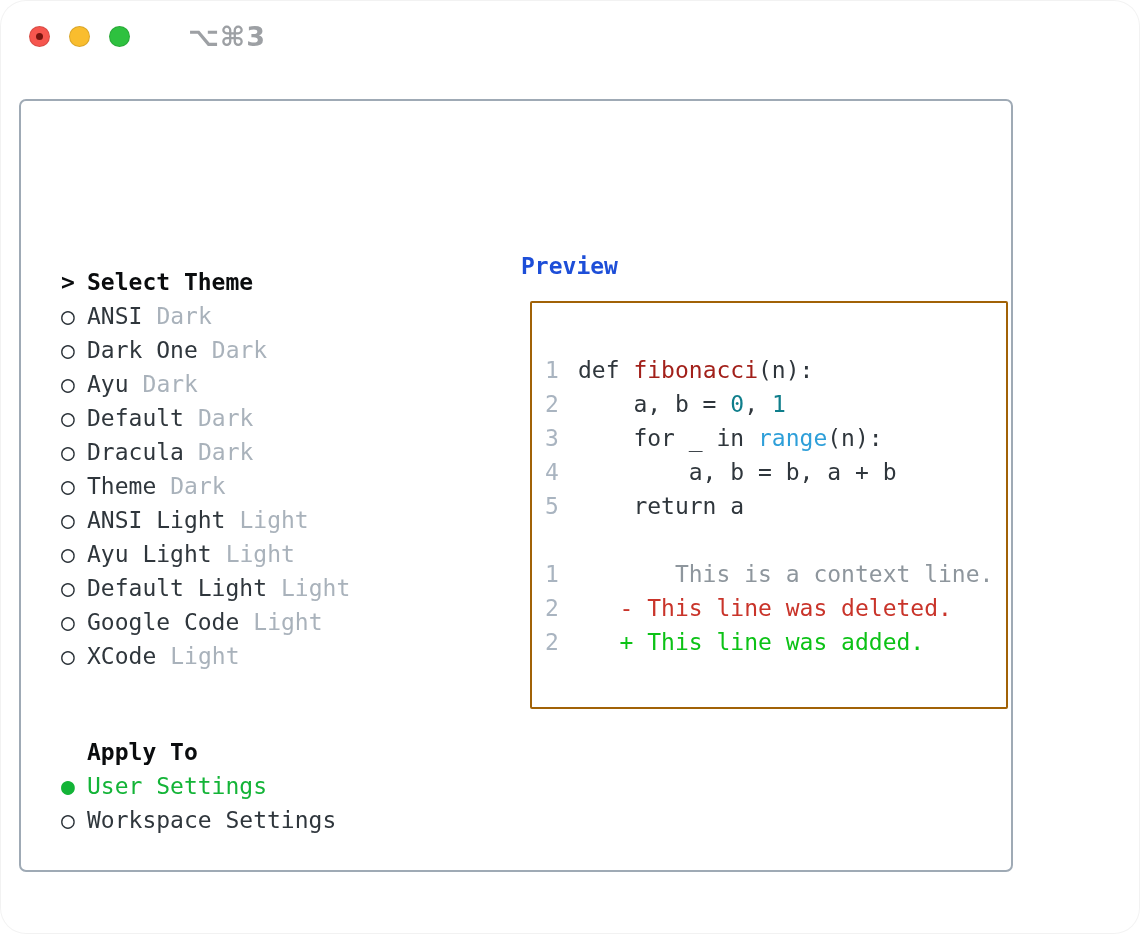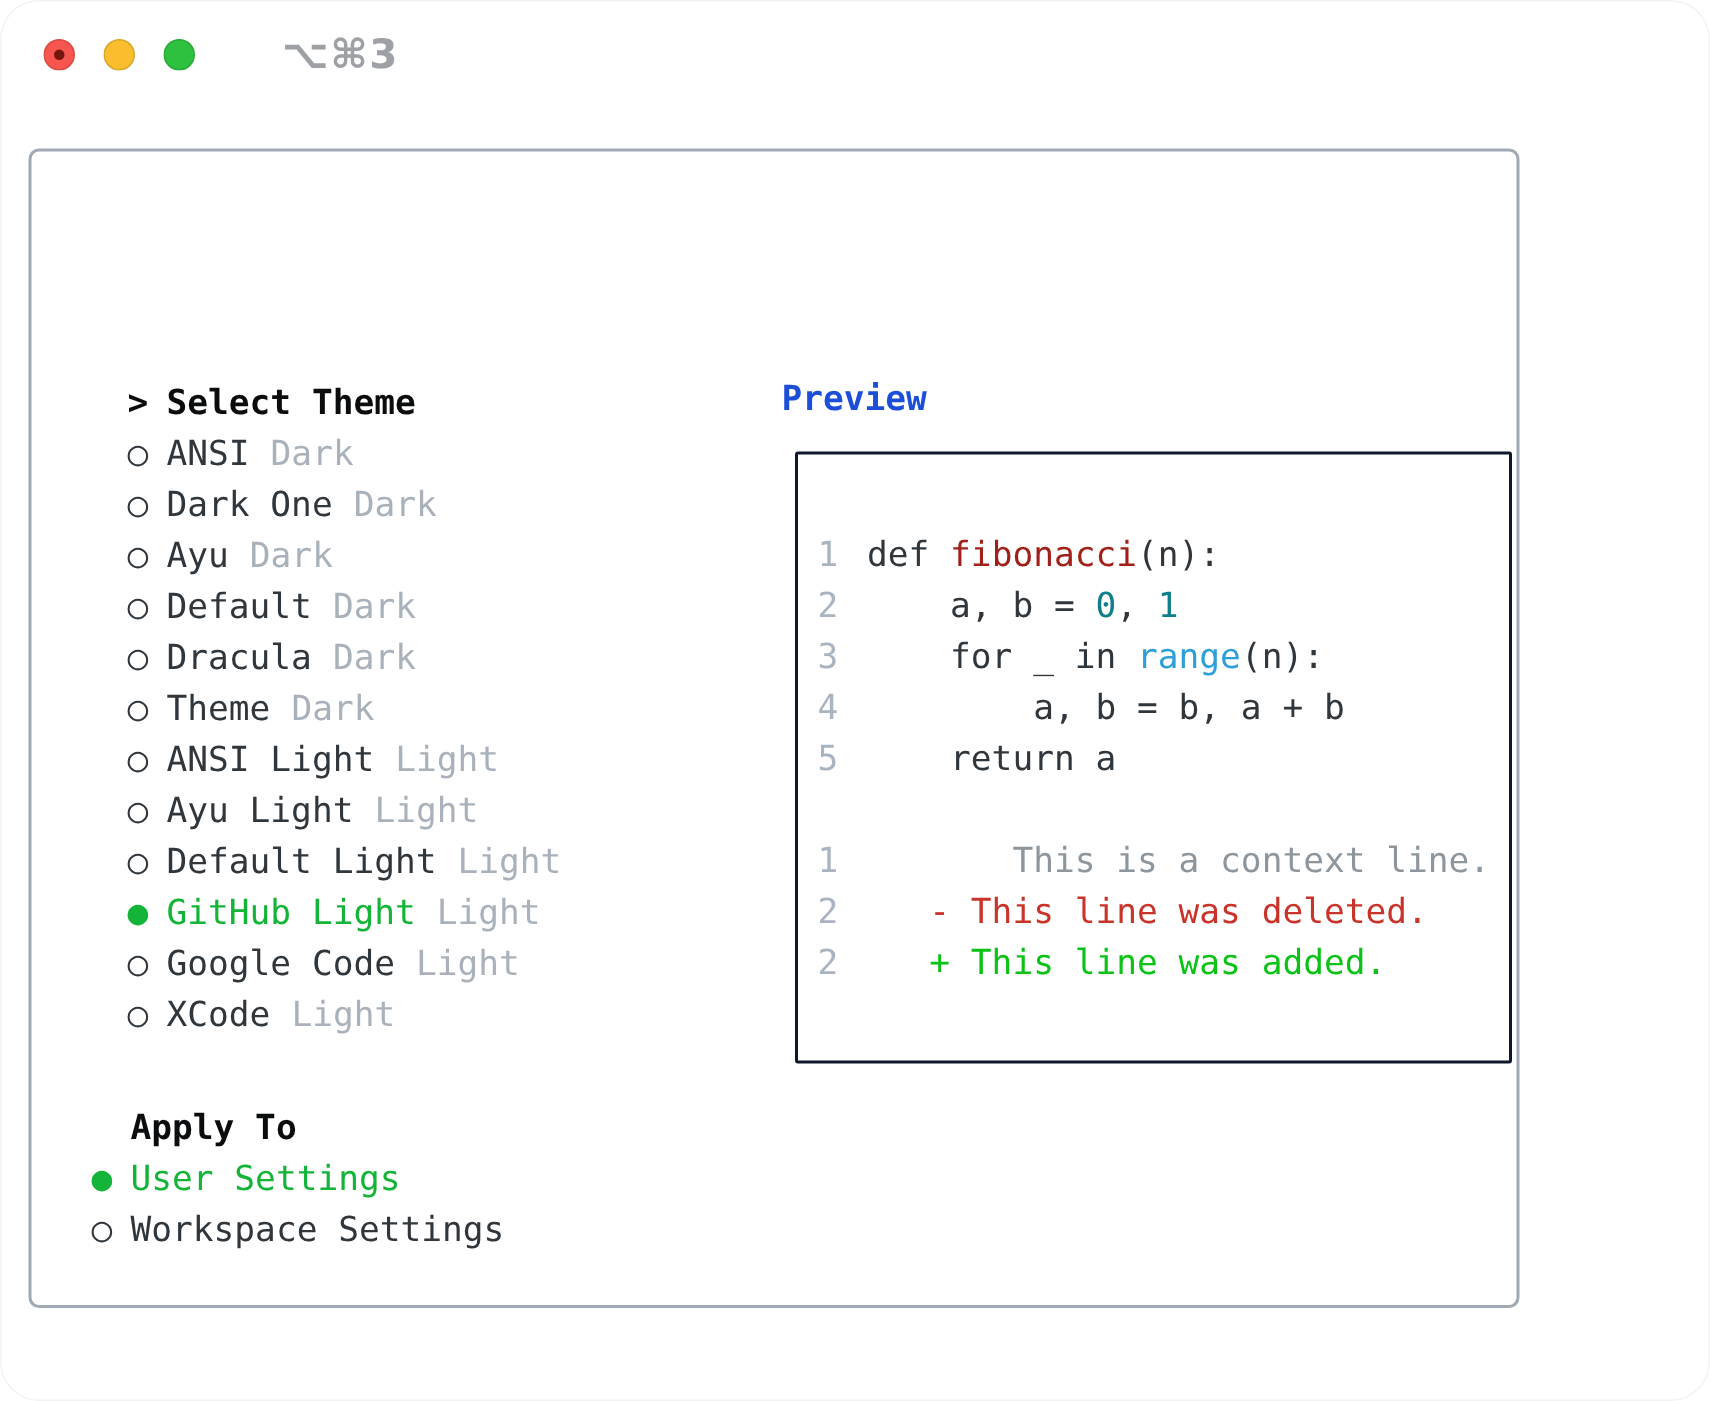--- a/index.html
+++ b/index.html
@@ -22,35 +22,35 @@
   .shortcut{
     margin-left:39px;font-family:"DejaVu Sans","Liberation Sans",sans-serif;
     font-size:27px;font-weight:bold;color:#9da0a4;letter-spacing:1px;line-height:21px;
   }
   
   .main-box{
     position:absolute;left:19px;top:99px;width:994px;height:773px;
     border:2px solid #9faab5;border-radius:7px;box-sizing:border-box;background:#fff;
   }
   
-  .col-left{position:absolute;left:40px;top:151px;font-size:23px;line-height:34px;color:#2f363c;margin-left:24px;}
+  .col-left{position:absolute;left:40px;top:164px;font-size:23px;line-height:34px;color:#2f363c;}
   .row{white-space:pre;height:34px;}
   .bullet{display:inline-block;width:26px;color:#2f363c;}
   .name{color:#2f363c;}
   .variant{color:#a9b2bb;margin-left:14px;text-align:center;}
   .hdr{font-weight:bold;color:#0a0c0e;}
   .row.selected .bullet,.row.selected .name{color:#13b437;}
   .apply-panel{position:absolute;left:40px;top:634px;font-size:23px;line-height:34px;}
   .apply-header{margin-left:26px;}
   .hint{position:absolute;left:38px;top:760px;font-size:23px;line-height:34px;color:#a9b2bb;white-space:pre;}
   
   .preview-header{position:absolute;left:500px;top:148px;font-size:23px;line-height:34px;font-weight:bold;color:#1d4ed8;}
   .preview-box{
     position:absolute;left:509px;top:200px;width:478px;height:408px;
-    border:2px solid #0f172a;border-radius:2px;box-sizing:border-box;background:#fff;
+    border:2px solid #a16207;border-radius:2px;box-sizing:border-box;background:#fff;
   }
   .code{position:absolute;left:13px;top:50px;font-size:23px;line-height:34px;}
   .cline{white-space:pre;height:34px;}
   .g{display:inline-block;width:33px;color:#a9b4c0;}
   .tok{color:#2f363c;}
   .tok-func{color:#a2201a;}
   .tok-num{color:#0f7e8b;}
   .tok-builtin{color:#2e9fd9;}
   .tok-context{color:#8e969d;}
   .tok-deleted{color:#c9342a;}
@@ -77,21 +77,20 @@
 
       <div class="row"><span class="bullet">○</span><span class="name">ANSI</span><span class="variant">Dark</span></div>
       <div class="row"><span class="bullet">○</span><span class="name">Dark One</span><span class="variant">Dark</span></div>
       <div class="row"><span class="bullet">○</span><span class="name">Ayu</span><span class="variant">Dark</span></div>
       <div class="row"><span class="bullet">○</span><span class="name">Default</span><span class="variant">Dark</span></div>
       <div class="row"><span class="bullet">○</span><span class="name">Dracula</span><span class="variant">Dark</span></div>
       <div class="row"><span class="bullet">○</span><span class="name">Theme</span><span class="variant">Dark</span></div>
       <div class="row"><span class="bullet">○</span><span class="name">ANSI Light</span><span class="variant">Light</span></div>
       <div class="row"><span class="bullet">○</span><span class="name">Ayu Light</span><span class="variant">Light</span></div>
       <div class="row"><span class="bullet">○</span><span class="name">Default Light</span><span class="variant">Light</span></div>
-      <div class="row selected"><span class="bullet">●</span><span class="name">GitHub Light</span><span class="variant">Light</span></div>
       <div class="row"><span class="bullet">○</span><span class="name">Google Code</span><span class="variant">Light</span></div>
       <div class="row"><span class="bullet">○</span><span class="name">XCode</span><span class="variant">Light</span></div>
     </div>
 
     <div class="apply-panel">
       <div class="row"><span class="hdr apply-header">Apply To</span></div>
       <div class="row selected"><span class="bullet">●</span><span class="name">User Settings</span></div>
       <div class="row"><span class="bullet">○</span><span class="name">Workspace Settings</span></div>
     </div>
 

